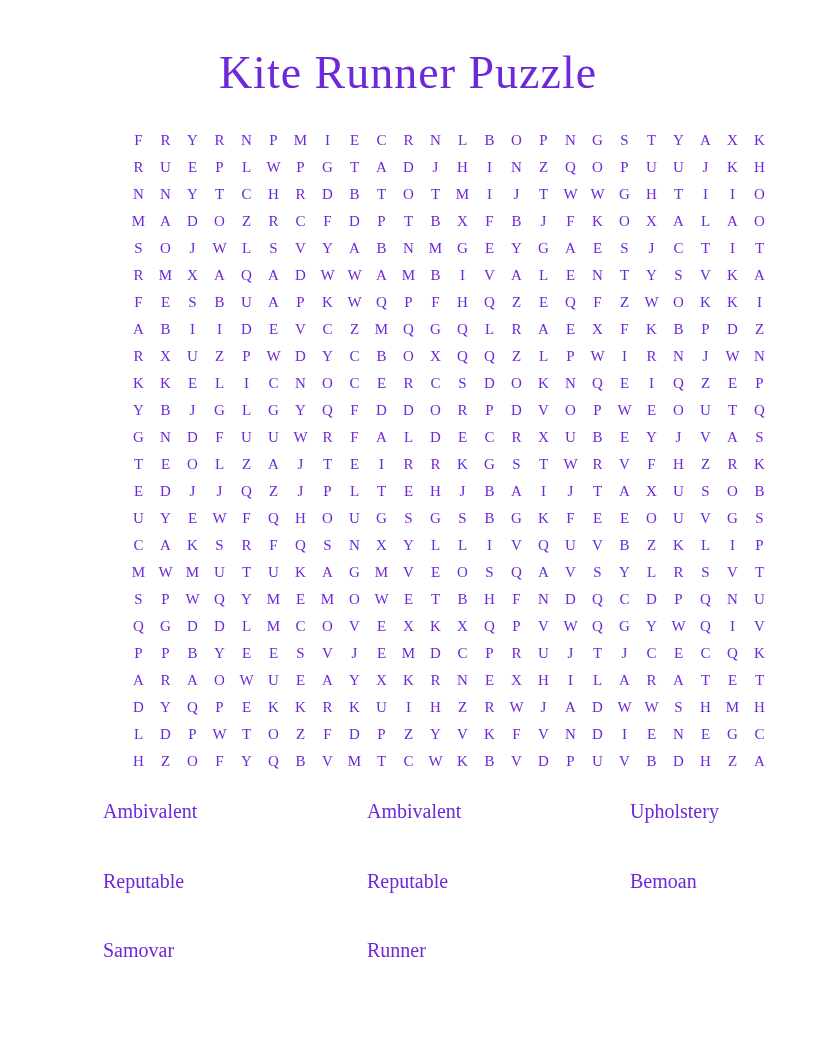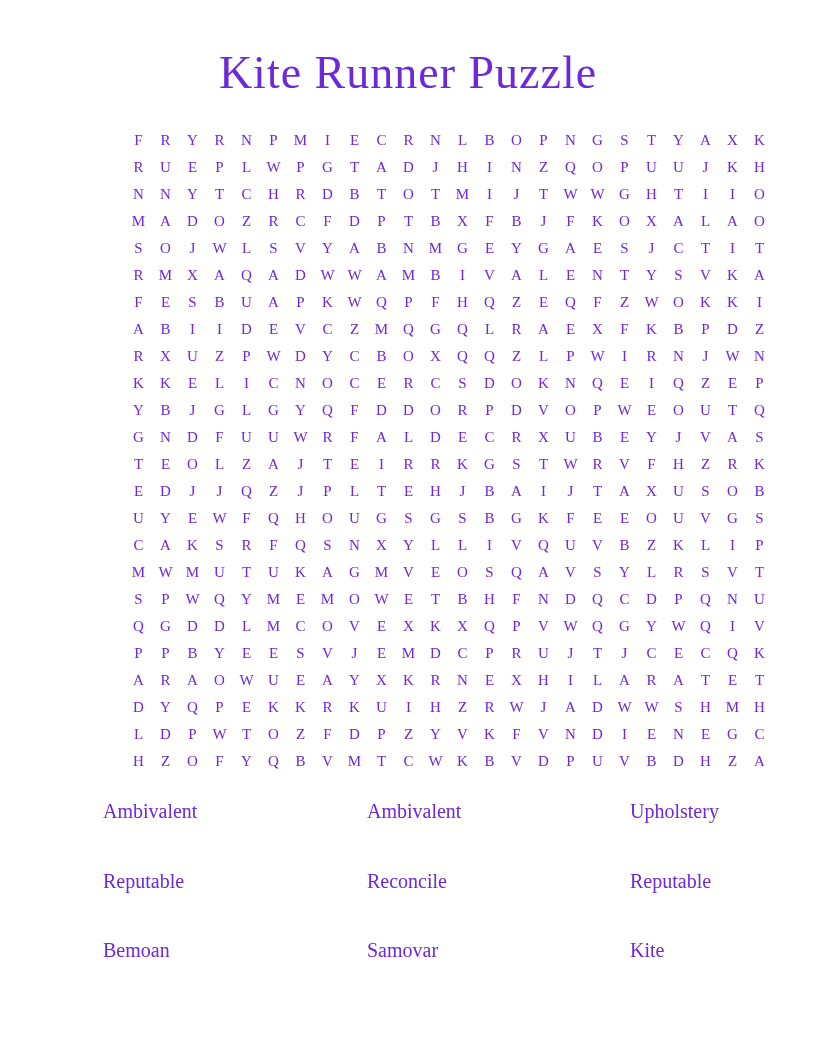--- a/index.html
+++ b/index.html
@@ -683,19 +683,18 @@
         <span class="cell">H</span>
         <span class="cell">Z</span>
         <span class="cell">A</span>
       </div>
     </div>
   <div class="words" id="word-list">
       <div class="word">Ambivalent</div>
       <div class="word">Ambivalent</div>
       <div class="word">Upholstery</div>
       <div class="word">Reputable</div>
-      <div class="word">Reconcile</div>
       <div class="word">Reputable</div>
       <div class="word">Bemoan</div>
       <div class="word">Samovar</div>
-      <div class="word">Kite</div>
+      <div class="word">Runner</div>
     </div>
 </div>
 
 </body></html>

